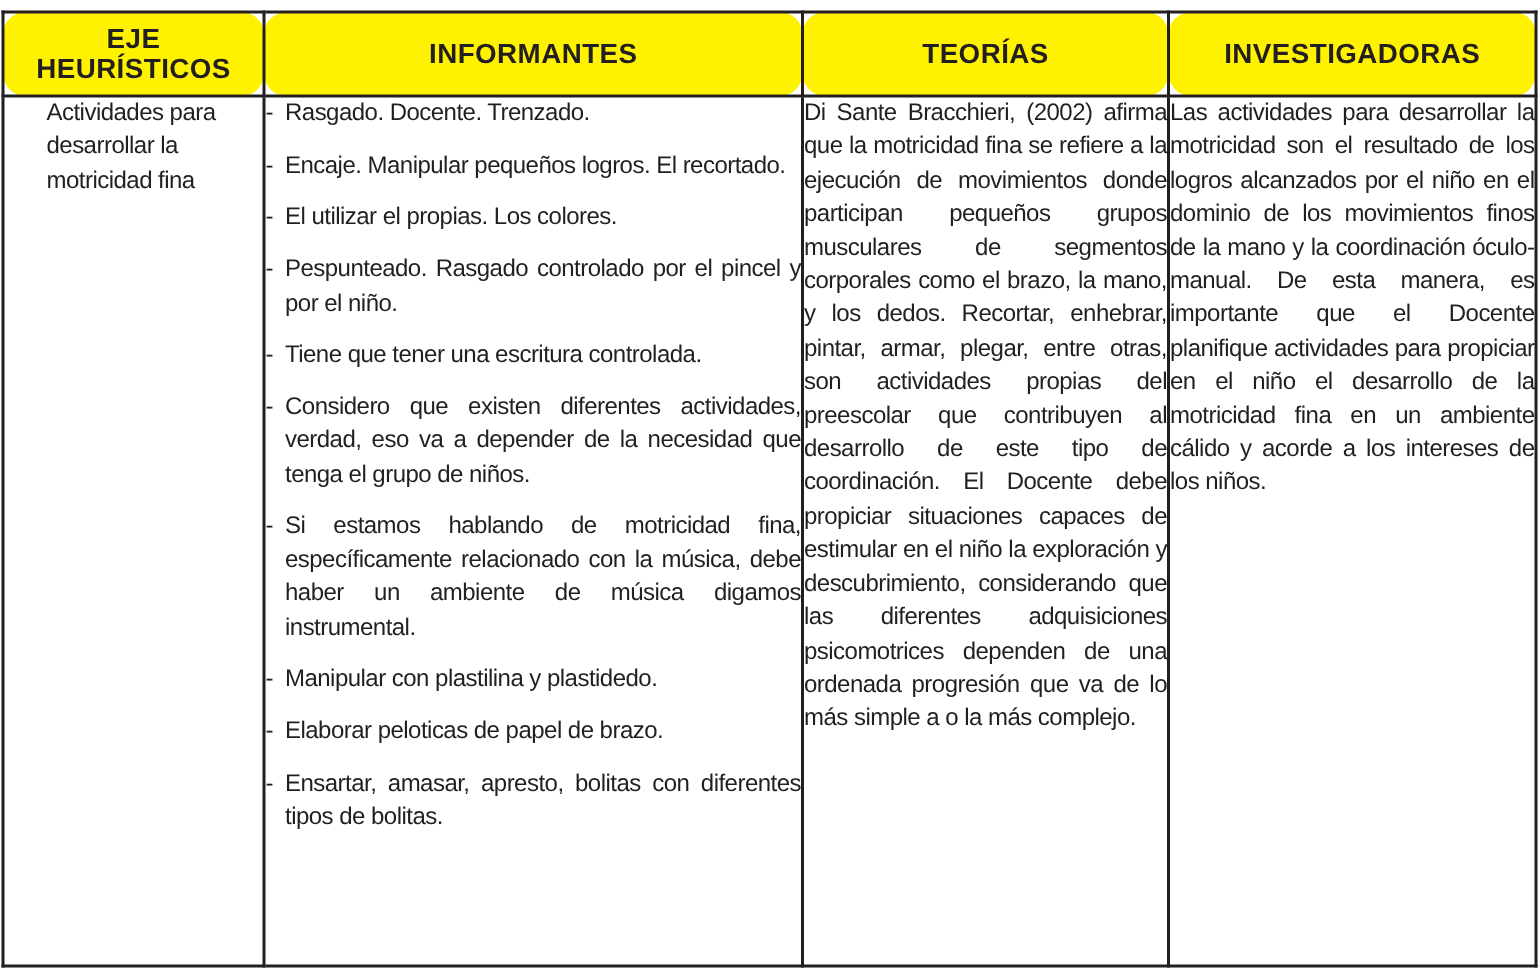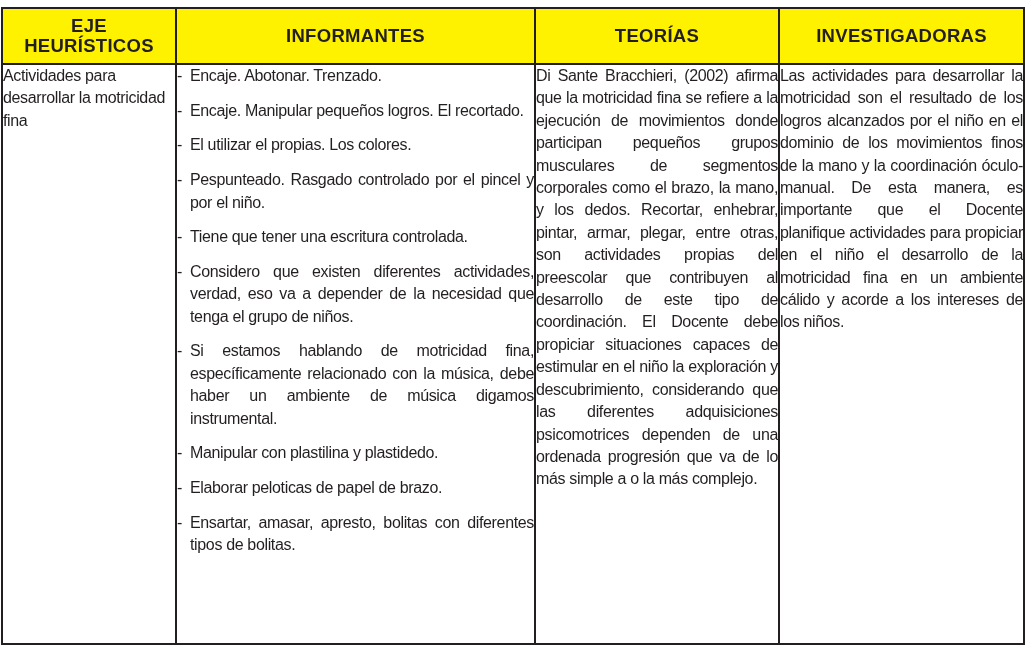--- a/index.html
+++ b/index.html
@@ -34,20 +34,21 @@
   col.c4 { width: 245px; }
   thead th {
     background: #fff200;
     height: 54px;
     font-weight: bold;
     font-size: 18.5px;
     line-height: 20px;
     text-align: center;
     vertical-align: middle;
     letter-spacing: 0.3px;
+    border-radius: 15px;
   }
   tbody td {
     vertical-align: top;
     font-size: 16px;
     line-height: 22.4px;
     padding: 6px 10px 0 9px;
     letter-spacing: -0.35px;
   }
   .justify-last {
     text-align: justify;
@@ -90,25 +91,25 @@
         <div>HEURÍSTICOS</div>
       </th>
       <th>INFORMANTES</th>
       <th>TEORÍAS</th>
       <th>INVESTIGADORAS</th>
     </tr>
   </thead>
   <tbody>
     <tr>
       <td>
-        <div style="hyphens:auto;" lang="es">Actividades para desarrollar la motricidad fina</div>
+        <div style="hyphens:auto;margin-left:28px;" lang="es">Actividades para desarrollar la motricidad fina</div>
       </td>
       <td class="c2cell">
         <ul class="items" lang="es" style="hyphens:auto;">
-          <li><span class="dash">-</span><span>Encaje. Abotonar. Trenzado.</span></li>
+          <li><span class="dash">-</span><span>Rasgado. Docente. Trenzado.</span></li>
           <li><span class="dash">-</span><span>Encaje. Manipular pequeños logros. El recortado.</span></li>
           <li><span class="dash">-</span><span>El utilizar el propias. Los colores.</span></li>
           <li><span class="dash">-</span><span>Pespunteado. Rasgado controlado por el pincel y por el niño.</span></li>
           <li><span class="dash">-</span><span>Tiene que tener una escritura controlada.</span></li>
           <li><span class="dash">-</span><span>Considero que existen diferentes actividades, verdad, eso va a depender de la necesidad que tenga el grupo de niños.</span></li>
           <li><span class="dash">-</span><span>Si estamos hablando de motricidad fina, específicamente relacionado con la música, debe haber un ambiente de música digamos instrumental.</span></li>
           <li><span class="dash">-</span><span>Manipular con plastilina y plastidedo.</span></li>
           <li><span class="dash">-</span><span>Elaborar peloticas de papel de brazo.</span></li>
           <li><span class="dash">-</span><span>Ensartar, amasar, apresto, bolitas con diferentes tipos de bolitas.</span></li>
         </ul>

